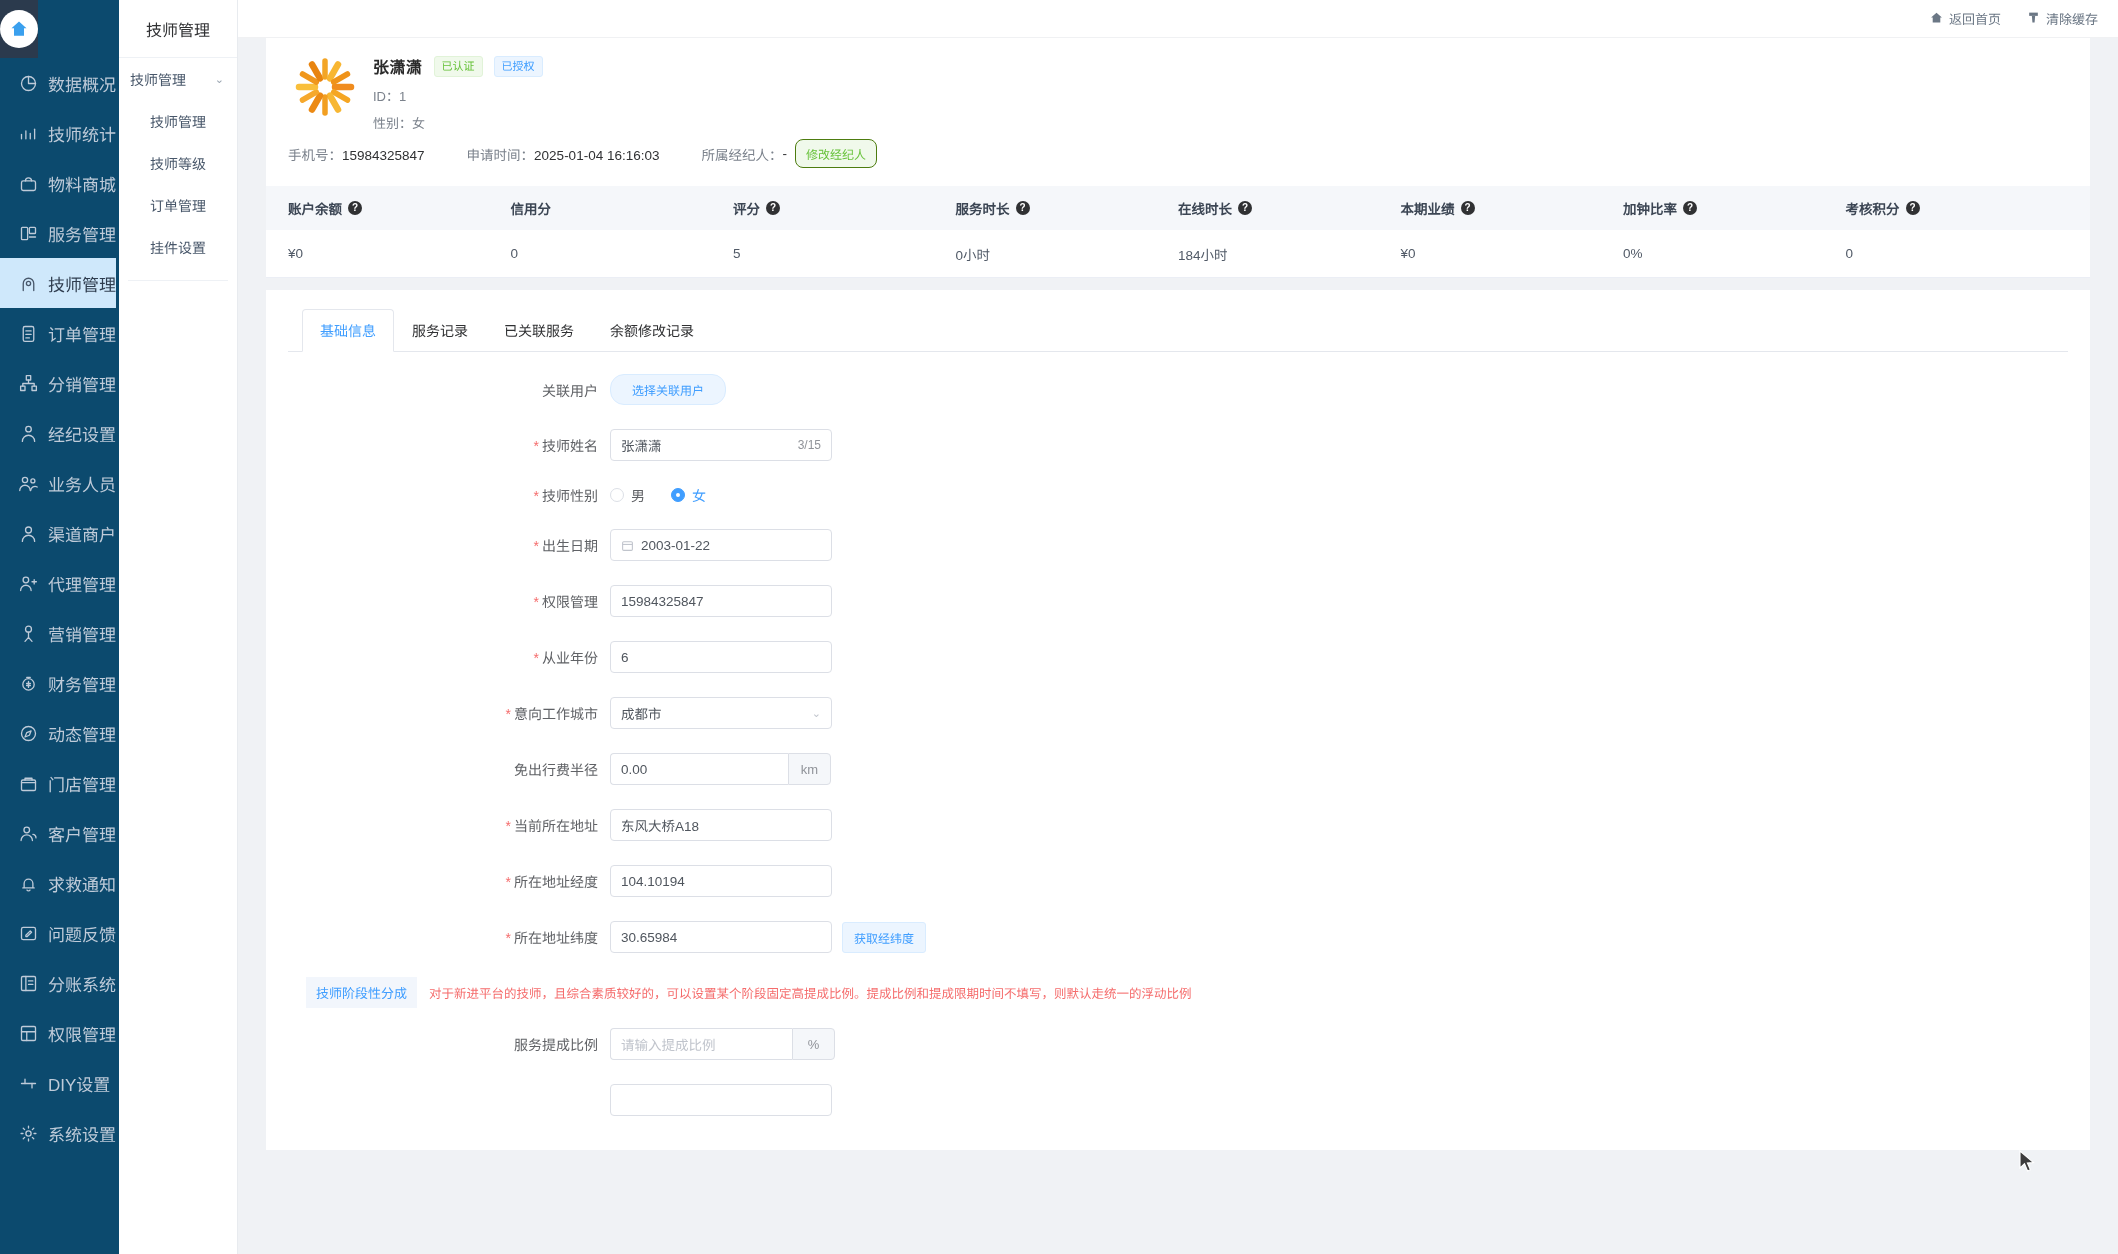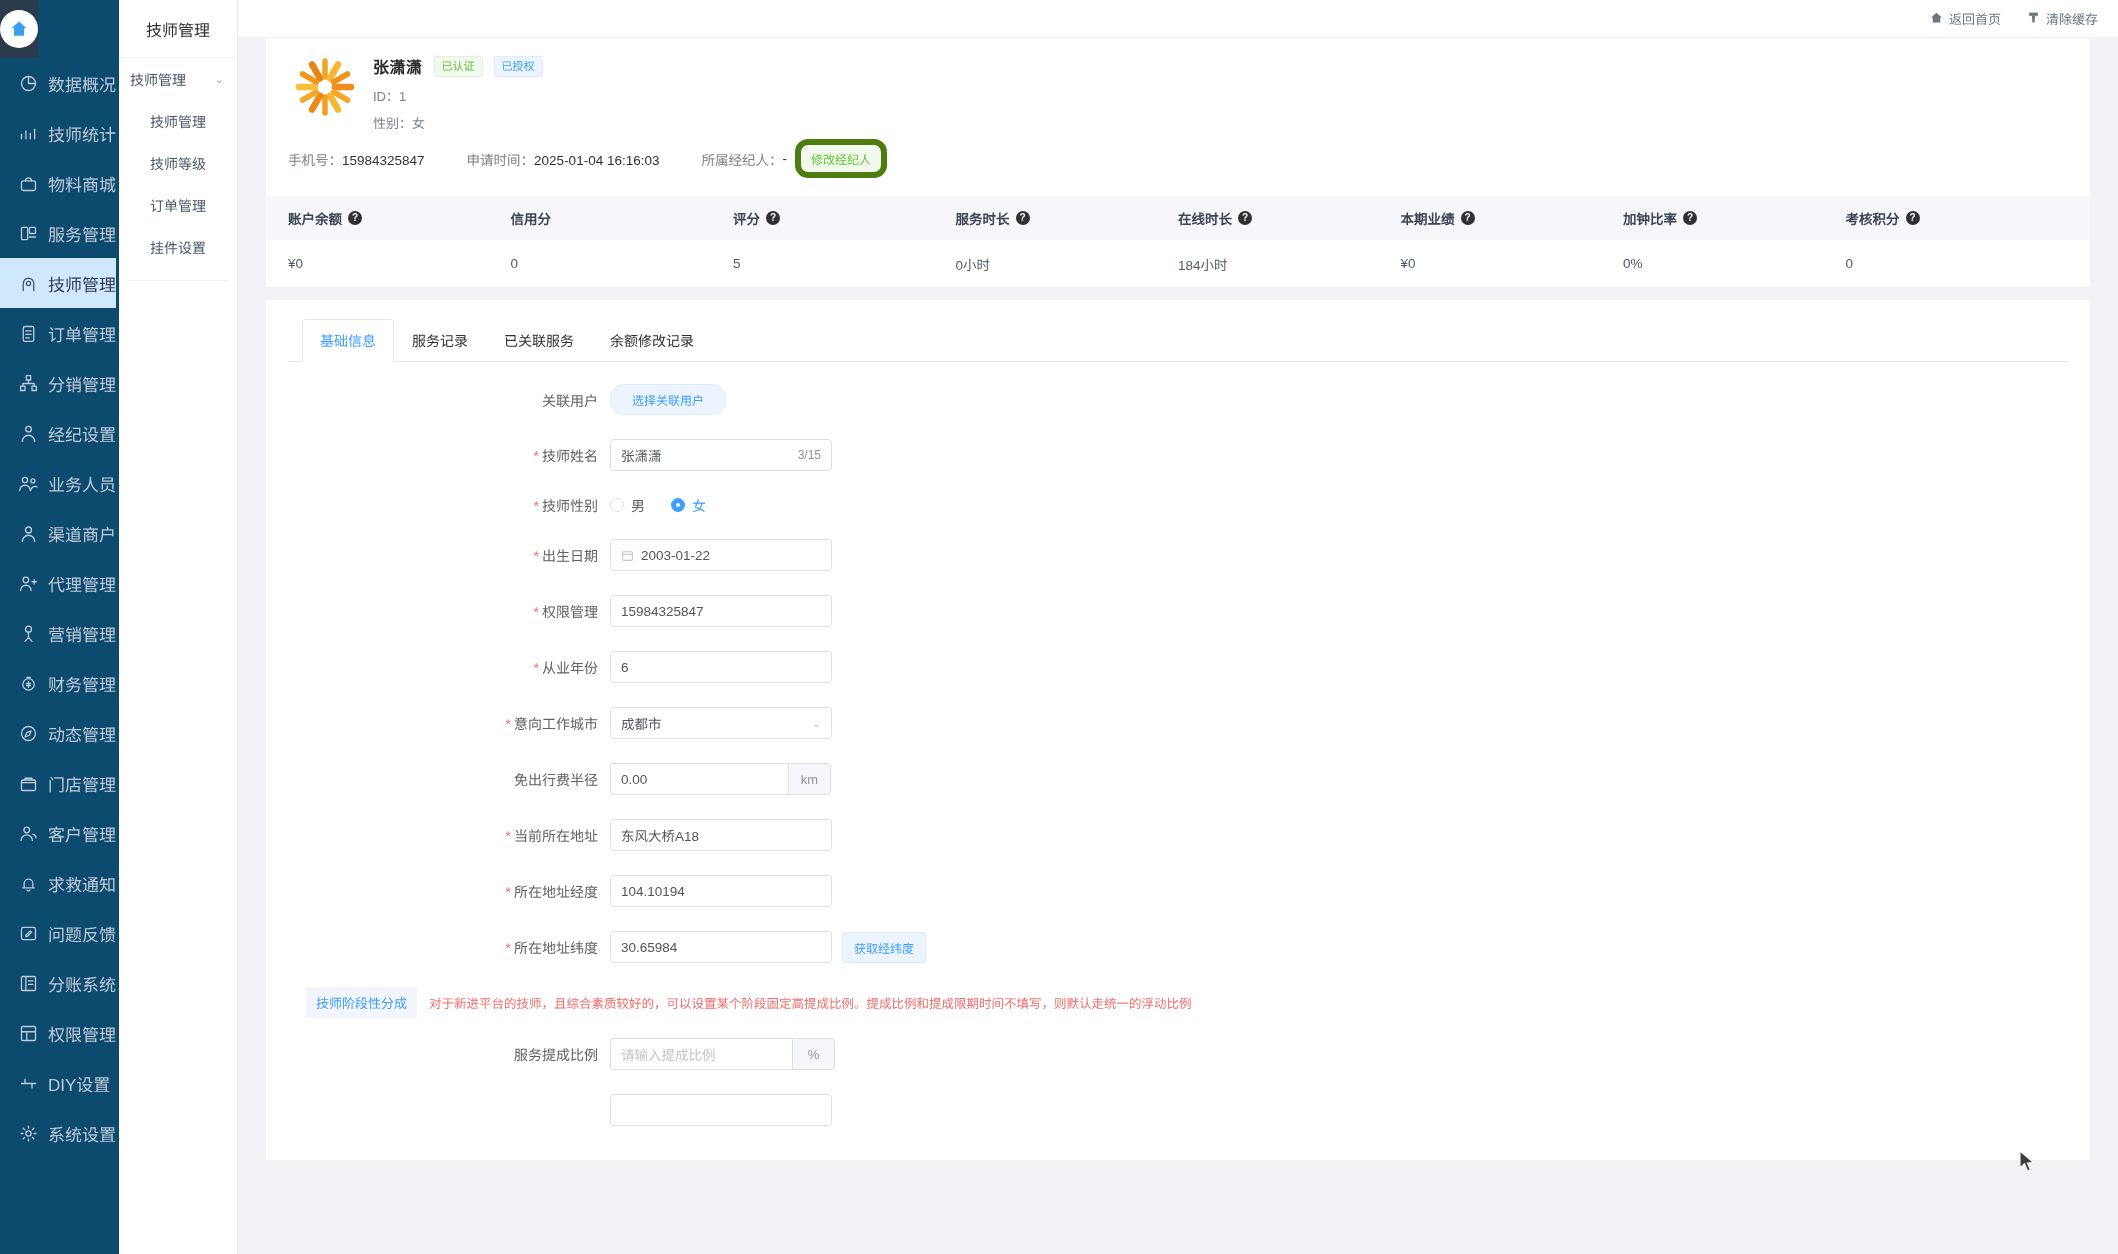--- a/index.html
+++ b/index.html
@@ -111,22 +111,22 @@
     display: flex; align-items: center;
     padding: 7px 22px 0 22px;
     font-size: 13.5px; color: #4c545e;
     gap: 0;
   }
   .meta-item { margin-right: 42px; white-space: nowrap; }
   .meta-item .mlabel { color: #7b828c; }
   .meta-item .mval { color: #303133; }
   .btn-green {
     font-size: 12px; color: #67c23a;
-    background: #f0f9eb; border: 6px solid #4d7c0f;
-    border-radius: 13px; padding: 5px 10px; cursor: pointer;
+    background: #f0f9eb; border: 1px solid #4d7c0f;
+    border-radius: 8px; padding: 5px 10px; cursor: pointer;
     margin-left: 8px;
   }
 
   
   .stats { margin-top: 18px; }
   .stats-head, .stats-body {
     display: flex; padding: 0 22px;
   }
   .stats-head {
     background: #f5f7fa; height: 44px; align-items: center;

